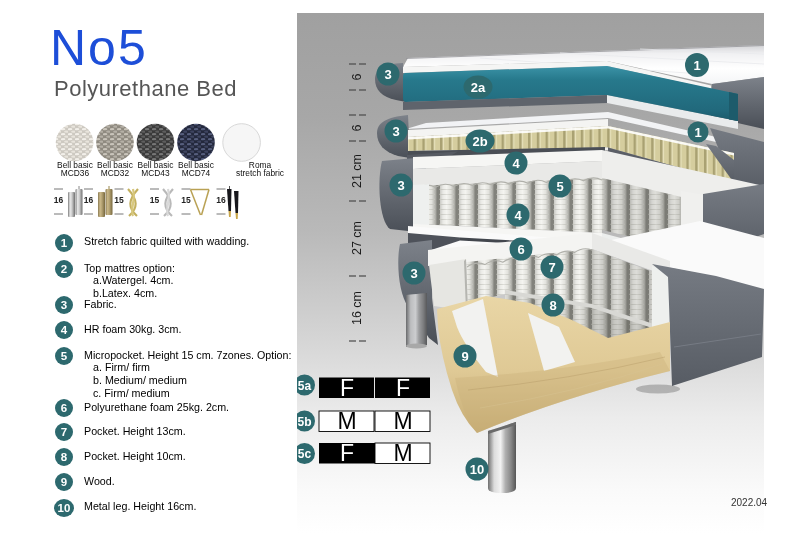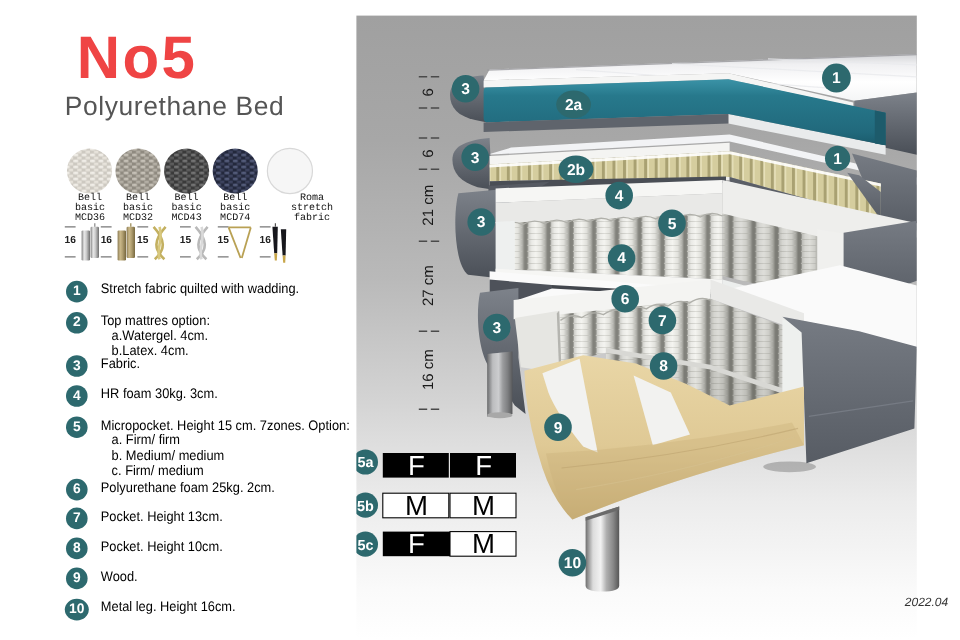--- a/index.html
+++ b/index.html
@@ -1,27 +1,27 @@
 <!DOCTYPE html>
 <html><head>
 <meta charset="utf-8">
 <style>
   html,body{margin:0;padding:0;}
   body{width:800px;height:533px;background:#ffffff;font-family:"Liberation Sans",sans-serif;position:relative;overflow:hidden;}
   .abs{position:absolute;}
   #panel{left:297px;top:13px;width:467px;height:520px;
     background:linear-gradient(180deg,#a0a0a0 0%,#a7a7a7 20%,#b9b9b9 42%,#d4d4d4 62%,#ececec 78%,#fafafa 92%,#ffffff 100%);}
-  #title{left:50px;top:23px;font-size:50px;letter-spacing:2px;color:#ef4444;font-weight:700;line-height:1;margin-left:14px;}
+  #title{left:50px;top:23px;font-size:50px;letter-spacing:2px;color:#1d4ed8;font-weight:400;line-height:1;}
   #subtitle{left:54px;top:78px;font-size:22px;letter-spacing:0.5px;color:#555;line-height:1;}
-  .swlbl{font-size:8.4px;color:#111;text-align:center;line-height:7.8px;position:absolute;width:44px;font-family:Liberation Mono, monospace;}
+  .swlbl{font-size:8.4px;color:#111;text-align:center;line-height:7.8px;position:absolute;width:44px;}
   .num{position:absolute;font-size:11.5px;color:#000;transform:scaleX(0.93);transform-origin:0 0;white-space:nowrap;}
   .circ{position:absolute;width:18px;height:18px;border-radius:50%;background:#2d696e;color:#fff;
         font-size:11.5px;font-weight:bold;text-align:center;line-height:18px;}
   .sub{position:absolute;font-size:11.5px;color:#000;transform:scaleX(0.93);transform-origin:0 0;white-space:nowrap;}
-  #date{left:754px;top:497px;font-size:10px;color:#333;position:absolute;font-style:italic;}
+  #date{left:731px;top:497px;font-size:10px;color:#333;position:absolute;}
 </style>
 </head>
 <body>
 <div id="panel" class="abs"></div>
 
 <div id="title" class="abs">No5</div>
 <div id="subtitle" class="abs">Polyurethane Bed</div>
 
 <svg class="abs" style="left:40px;top:118px" width="240" height="52" viewBox="0 0 240 52">
   <defs>

